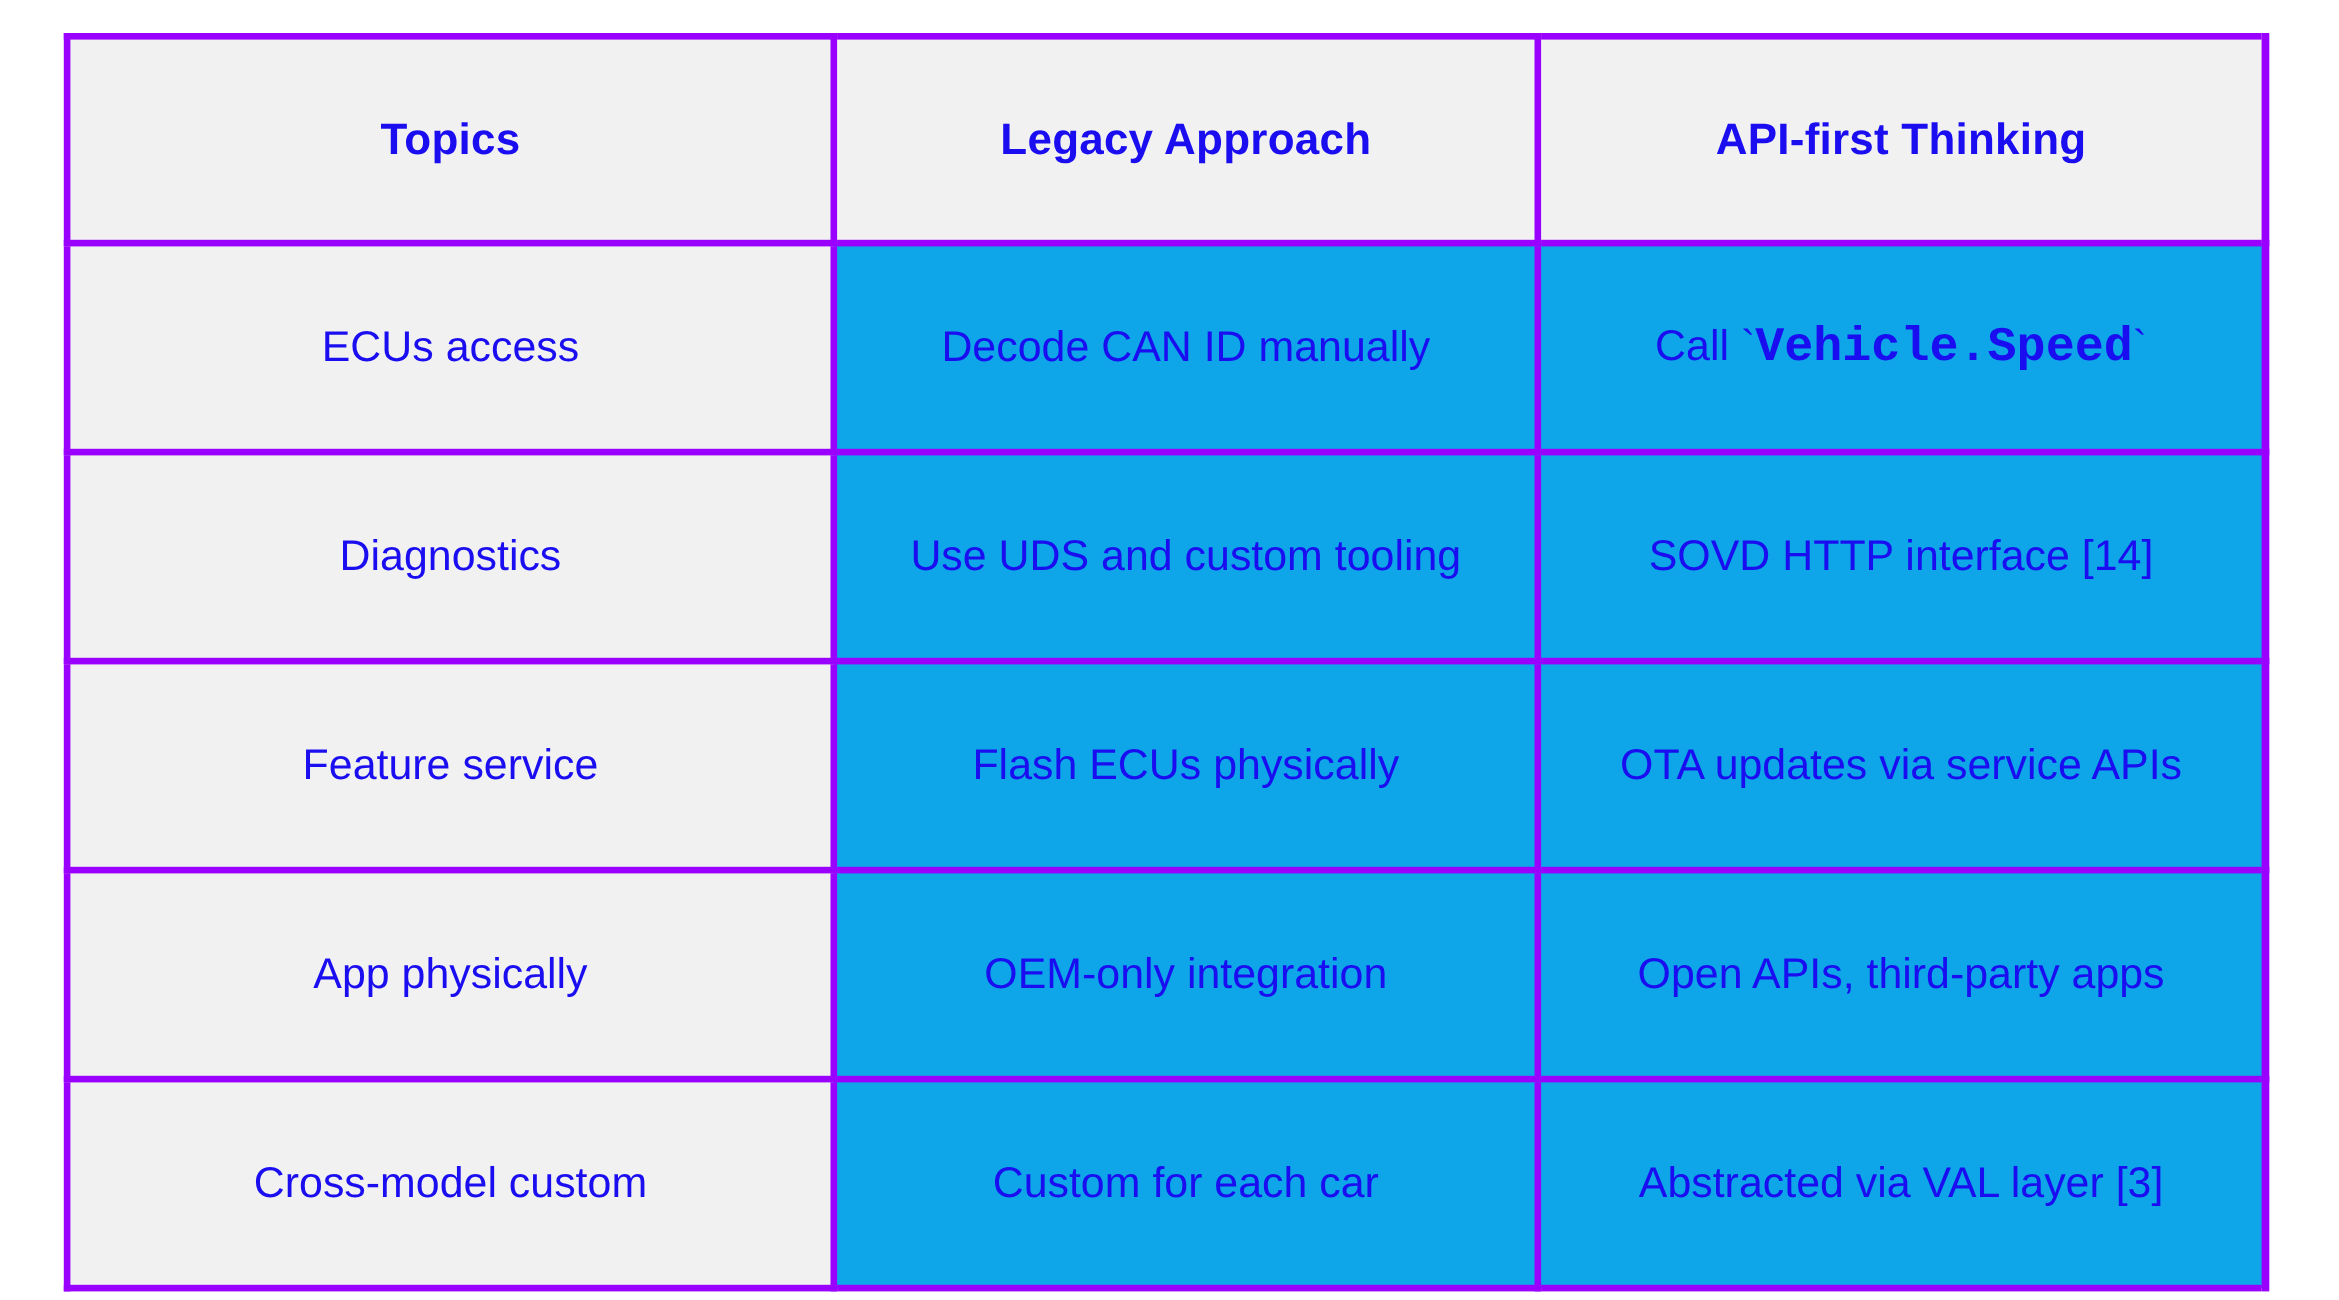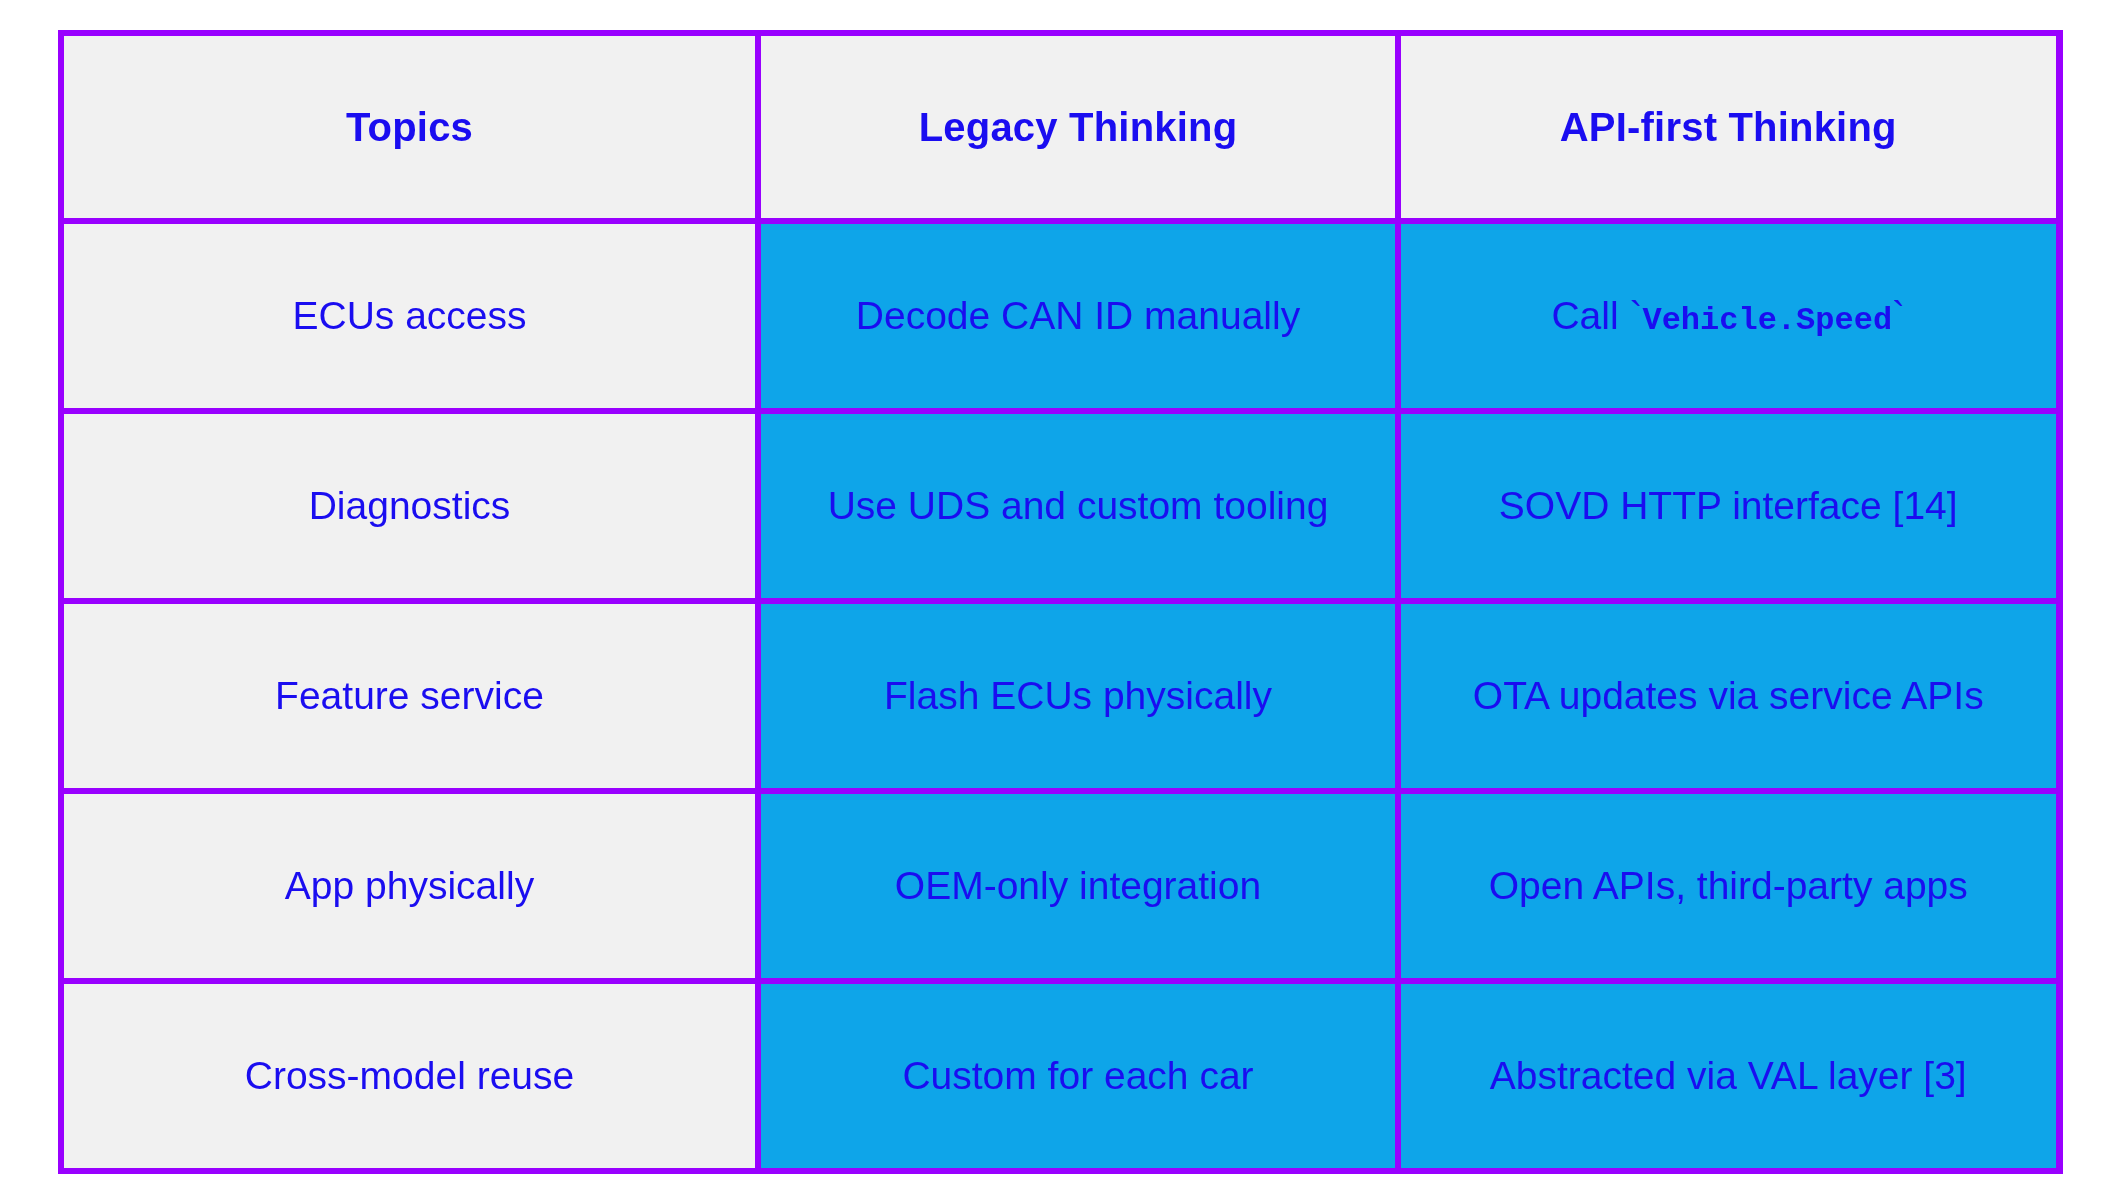--- a/index.html
+++ b/index.html
@@ -68,21 +68,21 @@
     background: #f1f1f1;
   }
 
   .cell-text {
     display: block;
     line-height: 1.25;
   }
   code.inline-code {
     font-family: "Liberation Mono", "DejaVu Sans Mono", monospace;
     font-weight: bold;
-    font-size: 32px;
+    font-size: 44px;
     color: #1a0df0;
     letter-spacing: 0px;
   }
   .tick {
     font-family: "Liberation Sans", sans-serif;
     font-weight: normal;
   }
 </style>
 </head>
 <body>
@@ -94,21 +94,21 @@
         <col class="c1">
         <col class="c2">
         <col class="c3">
       </colgroup>
       <thead>
         <tr class="header-row">
           <th>
             <span class="cell-text">Topics</span>
           </th>
           <th>
-            <span class="cell-text">Legacy Thinking</span>
+            <span class="cell-text">Legacy Approach</span>
           </th>
           <th>
             <span class="cell-text">API-first Thinking</span>
           </th>
         </tr>
       </thead>
       <tbody>
 
         <tr>
           <td class="topic-cell">
@@ -153,21 +153,21 @@
           <td>
             <span class="cell-text">OEM-only integration</span>
           </td>
           <td>
             <span class="cell-text">Open APIs, third-party apps</span>
           </td>
         </tr>
 
         <tr>
           <td class="topic-cell">
-            <span class="cell-text">Cross-model reuse</span>
+            <span class="cell-text">Cross-model custom</span>
           </td>
           <td>
             <span class="cell-text">Custom for each car</span>
           </td>
           <td>
             <span class="cell-text">Abstracted via VAL layer [3]</span>
           </td>
         </tr>
 
       </tbody>

